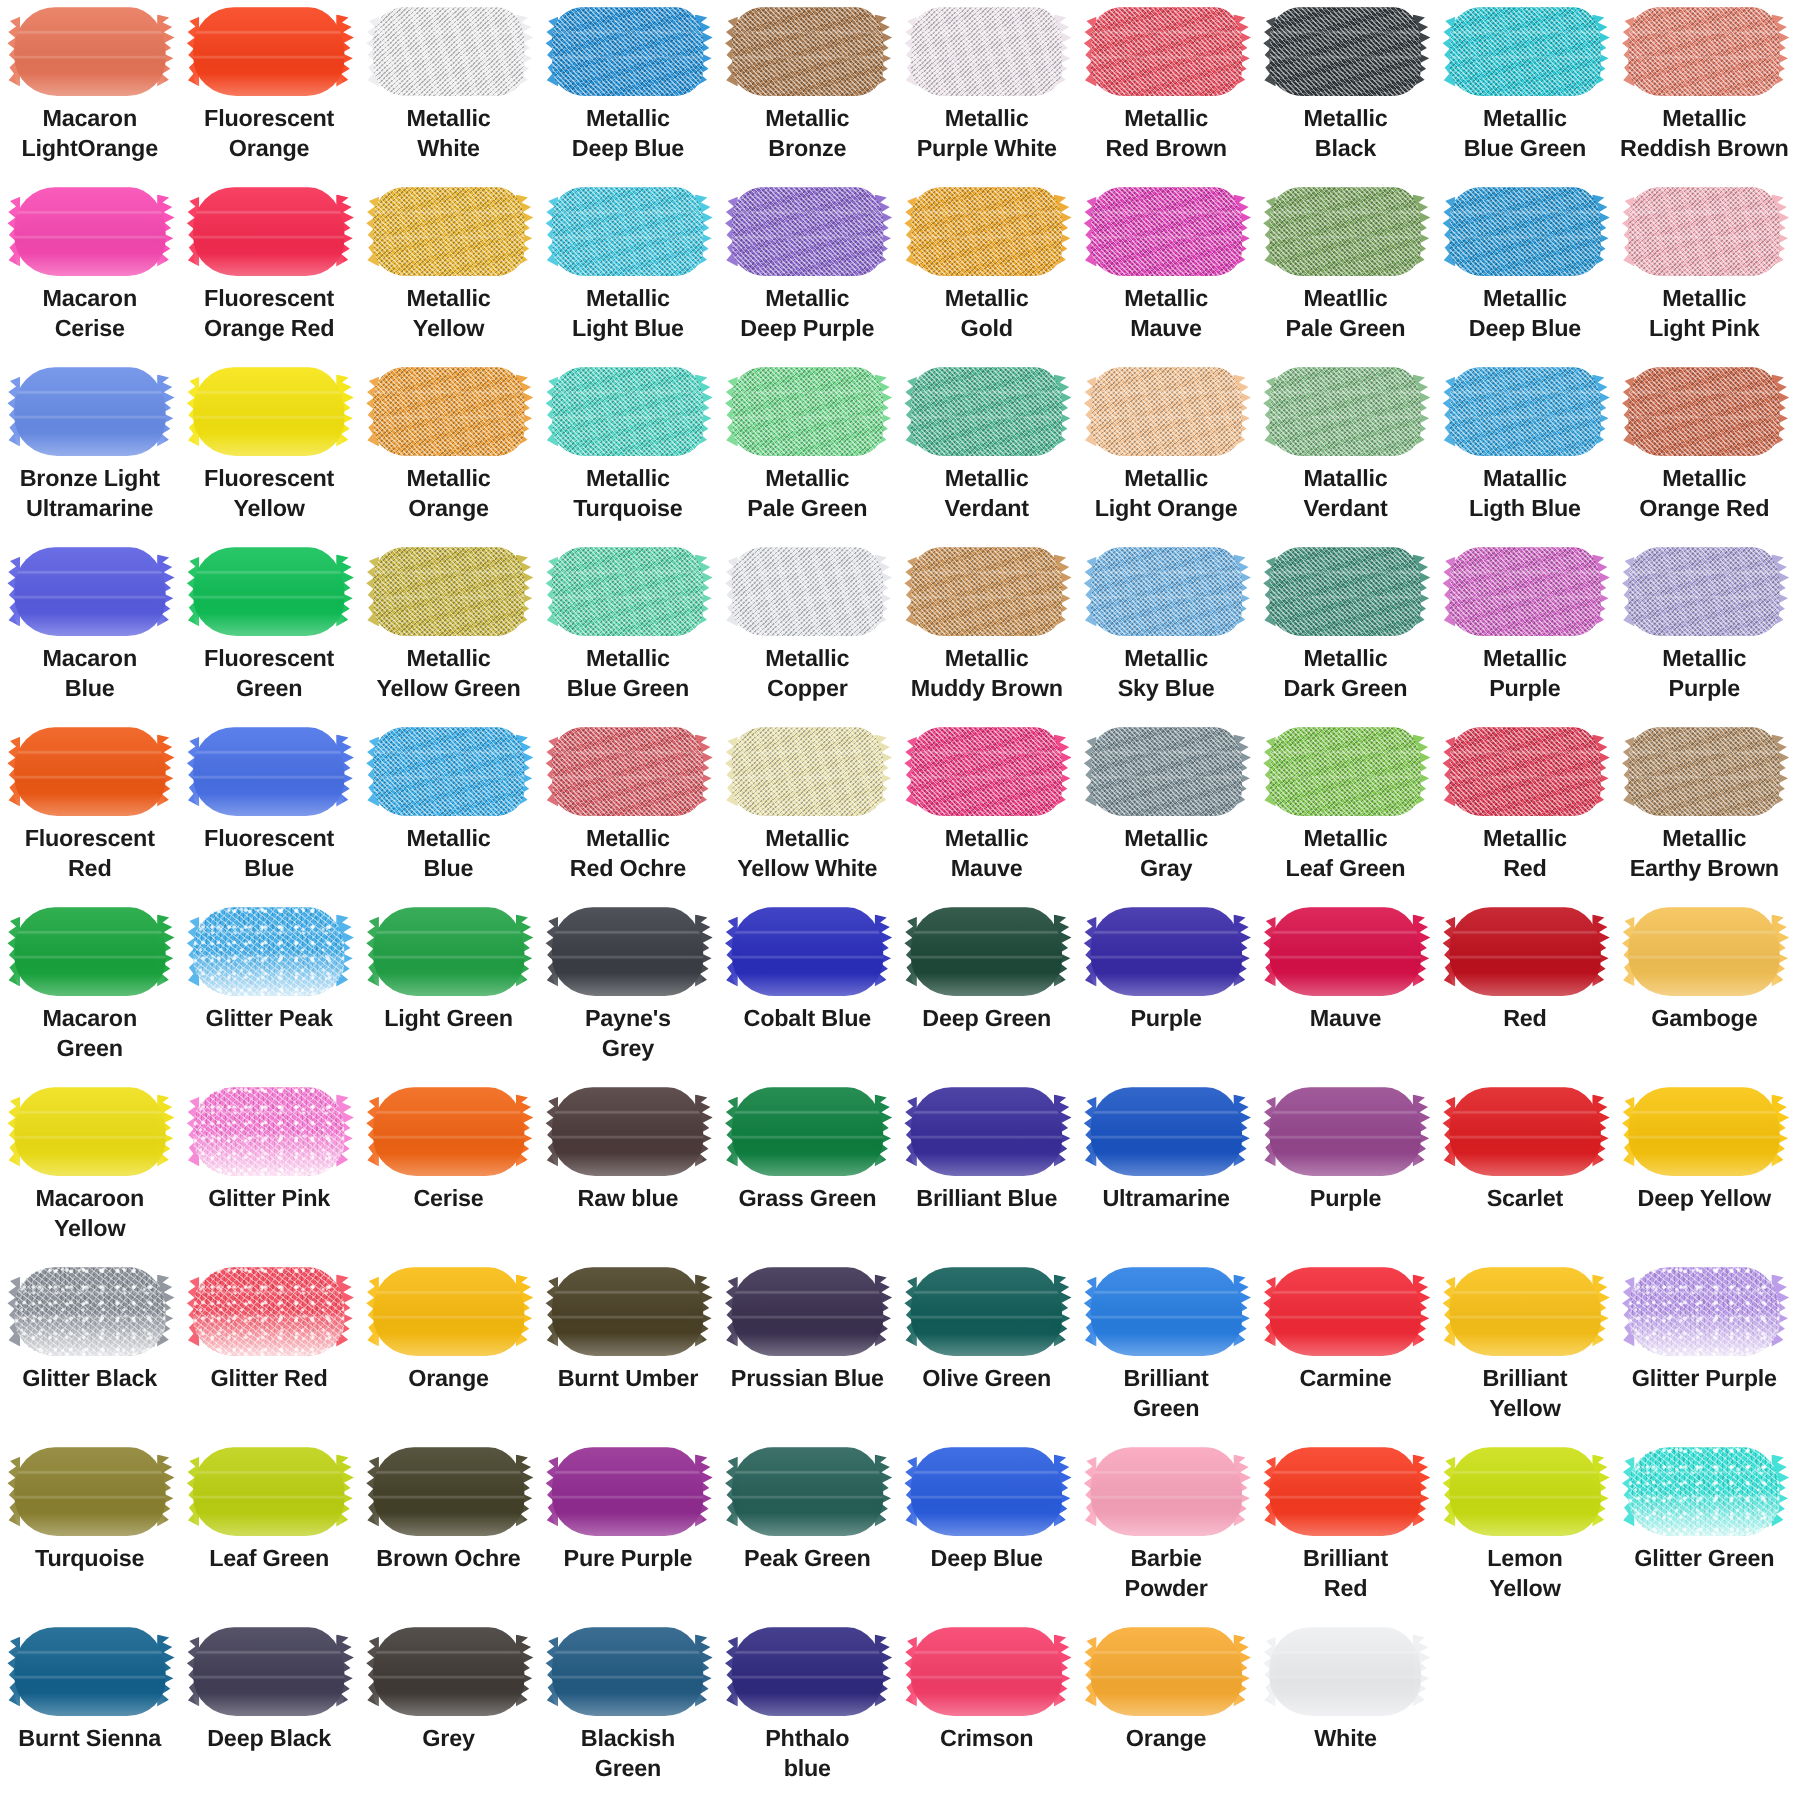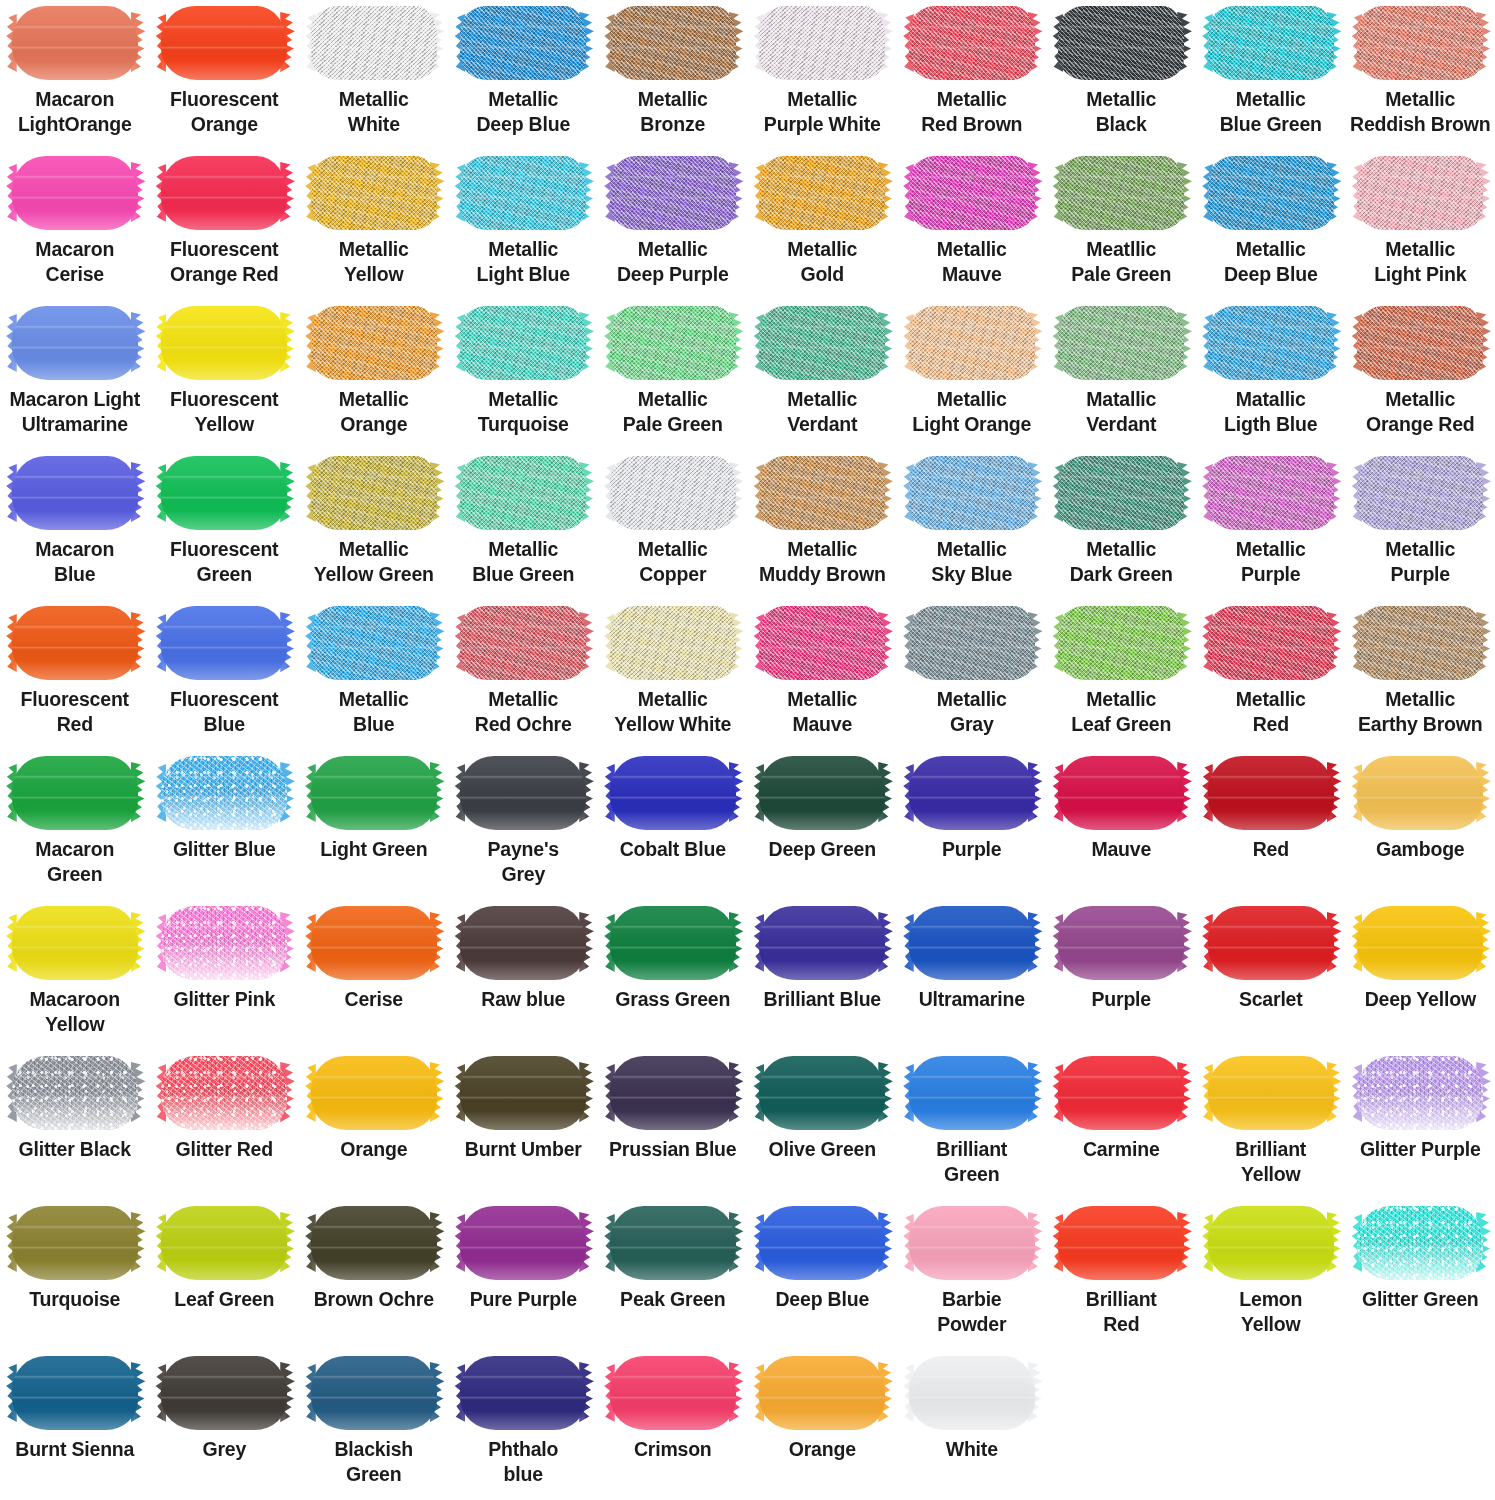--- a/index.html
+++ b/index.html
@@ -327,21 +327,21 @@
       <div class="label">Metallic
 Light Pink</div>
     </div>
     <div class="cell tex-plain">
       <div class="swatch">
         <div class="blob" style="background: rgb(106, 142, 232);"></div>
         <div class="grain"></div>
         <div class="streaks"></div>
         <div class="fade"></div>
       </div>
-      <div class="label">Macaron Light
+      <div class="label">Bronze Light
 Ultramarine</div>
     </div>
     <div class="cell tex-plain">
       <div class="swatch">
         <div class="blob" style="background: rgb(246, 229, 17);"></div>
         <div class="grain"></div>
         <div class="streaks"></div>
         <div class="fade"></div>
       </div>
       <div class="label">Fluorescent
@@ -613,21 +613,21 @@
       <div class="label">Macaron
 Green</div>
     </div>
     <div class="cell tex-glitter">
       <div class="swatch">
         <div class="blob" style="background: rgb(73, 176, 234);"></div>
         <div class="grain"></div>
         <div class="streaks"></div>
         <div class="fade"></div>
       </div>
-      <div class="label">Glitter Blue</div>
+      <div class="label">Glitter Peak</div>
     </div>
     <div class="cell tex-plain">
       <div class="swatch">
         <div class="blob" style="background: rgb(35, 163, 71);"></div>
         <div class="grain"></div>
         <div class="streaks"></div>
         <div class="fade"></div>
       </div>
       <div class="label">Light Green</div>
     </div>
@@ -972,20 +972,29 @@
       <div class="label">Glitter Green</div>
     </div>
     <div class="cell tex-plain">
       <div class="swatch">
         <div class="blob" style="background: rgb(20, 99, 143);"></div>
         <div class="grain"></div>
         <div class="streaks"></div>
         <div class="fade"></div>
       </div>
       <div class="label">Burnt Sienna</div>
+    </div>
+    <div class="cell tex-plain">
+      <div class="swatch">
+        <div class="blob" style="background: rgb(67, 64, 88);"></div>
+        <div class="grain"></div>
+        <div class="streaks"></div>
+        <div class="fade"></div>
+      </div>
+      <div class="label">Deep Black</div>
     </div>
     <div class="cell tex-plain">
       <div class="swatch">
         <div class="blob" style="background: rgb(65, 60, 56);"></div>
         <div class="grain"></div>
         <div class="streaks"></div>
         <div class="fade"></div>
       </div>
       <div class="label">Grey</div>
     </div>

